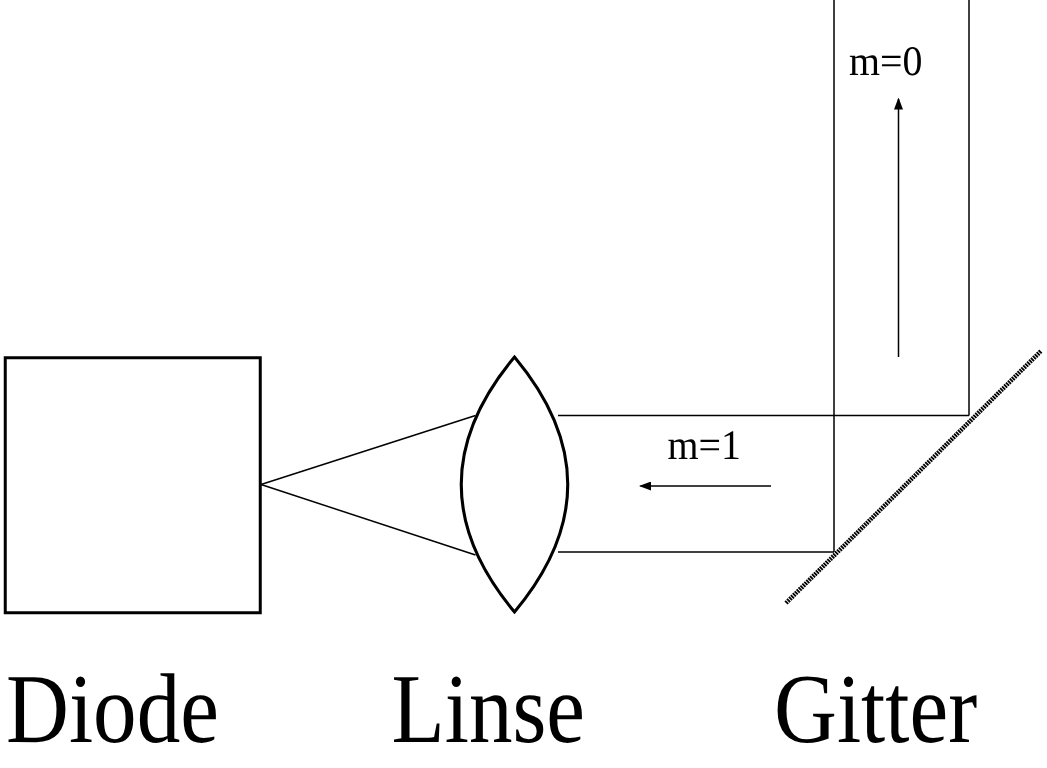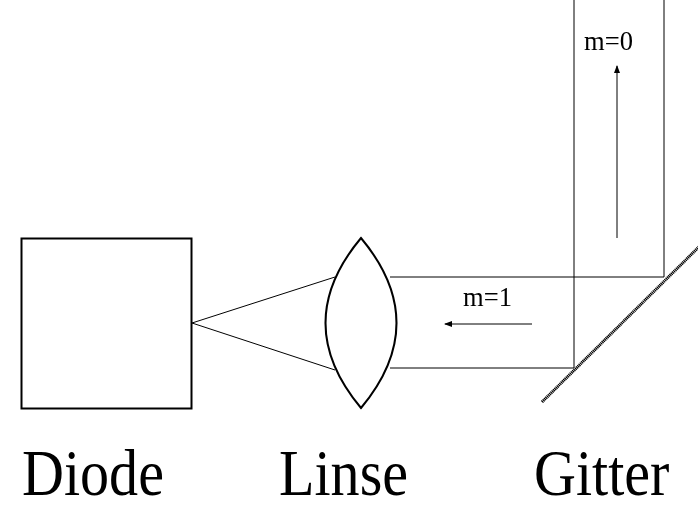--- a/index.html
+++ b/index.html
@@ -1,17 +1,17 @@
 <!DOCTYPE html>
 <html><head>
   <meta charset="utf-8">
   <style>
     html, body { margin: 0; padding: 0; background: #ffffff; }
     body { width: 698px; height: 512px; overflow: hidden; }
-    #stage { position: absolute; left: 0; top: 0; width: 602px; height: 512px; padding-left: 18px; }
+    #stage { position: absolute; left: 0; top: 0; width: 602px; height: 512px; }
     svg { display: block; }
     .label-big { font-family: "Liberation Serif", serif; font-size: 66px; fill: #000; }
     .label-small { font-family: "Liberation Serif", serif; font-size: 28px; fill: #000; }
   </style>
 </head>
 <body>
 
 <div id="stage">
 <svg width="698" height="512" viewBox="0 0 698 512">
   <defs>

